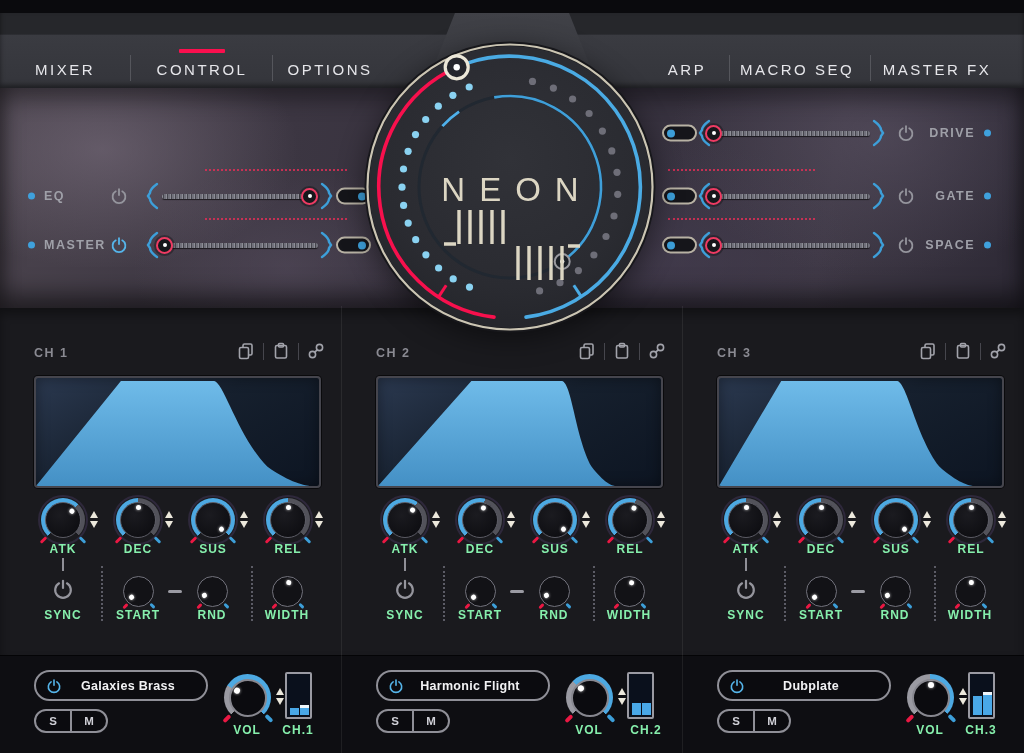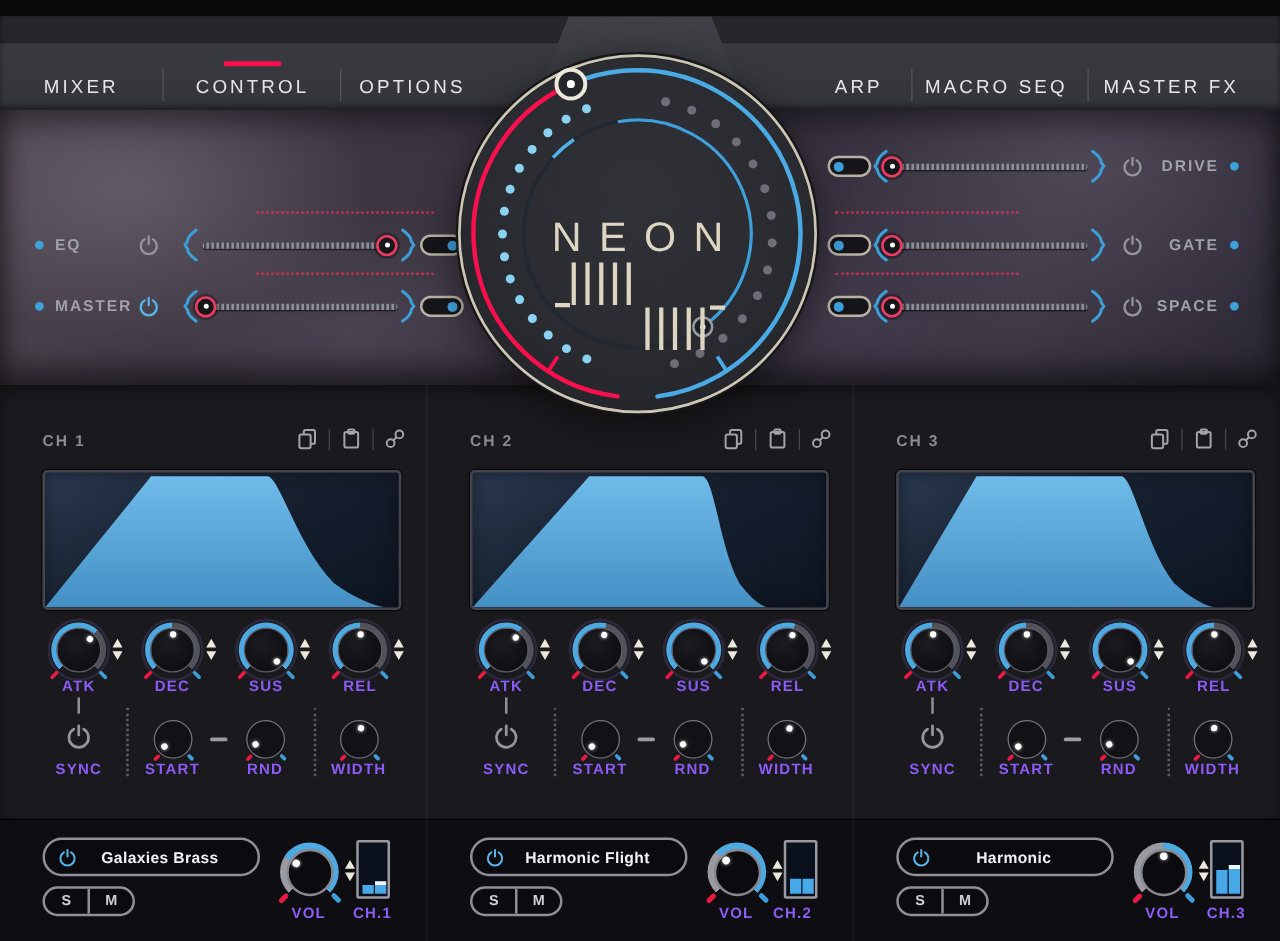--- a/index.html
+++ b/index.html
@@ -103,21 +103,21 @@
   .knob.vol{width:47px;height:47px;}
   .knob.vol .face{inset:4.5px;border:2px solid #87878f;background:#0b0b0f;}
   .knob.vol .idot{width:6px;height:6px;top:3.5px;margin-left:-3px;}
   .knob.vol .tk{width:3.5px;height:9px;}
 
   .spin{position:absolute;width:9px;cursor:pointer;}
   .spin i{display:block;width:0;height:0;border-left:4.5px solid transparent;border-right:4.5px solid transparent;}
   .spin .up{border-bottom:7px solid #ece8dc;margin-bottom:3px;}
   .spin .dn{border-top:7px solid #ece8dc;}
   .klabel{position:absolute;width:64px;text-align:center;font-size:12px;font-weight:bold;
-    letter-spacing:1px;color:#8b5cf6;}
+    letter-spacing:1px;color:#86efac;}
   .syncline{position:absolute;left:62px;top:252px;width:2px;height:13px;background:#8f8f97;}
   .vdots{position:absolute;top:260px;height:55px;border-left:2px dotted #5c5c66;}
   .dash{position:absolute;top:284px;width:14px;height:3px;background:#9b9ba3;border-radius:2px;}
 
   .preset{position:absolute;left:34px;top:364px;width:174px;height:31px;border:2px solid #8f8f97;
     border-radius:17px;background:#0b0b0f;display:flex;align-items:center;cursor:pointer;}
   .preset .pwr{position:relative;margin-left:10px;width:16px;height:16px;flex:0 0 auto;}
   .pname{flex:1;text-align:center;font-size:12.5px;font-weight:bold;color:#f2f2f4;padding-right:12px;
     letter-spacing:.3px;}
   .sm{position:absolute;left:34px;top:403px;width:74px;height:24px;border:2px solid #8f8f97;
@@ -571,21 +571,21 @@
         </div>
         <div class="spin" style="left:276px;top:382px">
           <i class="up"></i>
           <i class="dn"></i>
         </div>
     <div class="klabel" style="left:215px;top:417px">VOL</div>
     <div class="meter">
       <i class="bar b1" style="height: 12px;"></i>
           <i class="bar b2 " style="height: 12px;"></i>
     </div>
-    <div class="klabel" style="left:260px;top:417px">CH.2</div>
+    <div class="klabel" style="left:272px;top:417px">CH.2</div>
   </div>
       <div class="col c3">
     <div class="ch-name">CH 3</div>
     <div class="ch-icons">
       <span class="cicon"><svg viewBox="0 0 18 18">
               <rect x="6" y="2" width="9" height="11" rx="1.5"></rect>
               <rect x="2.5" y="5.5" width="9" height="11" rx="1.5" fill="#1a1a1e"></rect>
             </svg></span>
           <span class="isep"></span>
       <span class="cicon"><svg viewBox="0 0 18 18">
@@ -703,21 +703,21 @@
           </div>
     <i class="tk tkr"></i>
           <i class="tk tkb"></i>
         </div>
         <div class="klabel" style="left:255px;top:302px">WIDTH</div>
         <div class="preset">
       <span class="pwr on"><svg viewBox="0 0 20 20">
               <line x1="10" y1="2.5" x2="10" y2="9"></line>
               <path d="M6.4 4.8 A7.1 7.1 0 1 0 13.6 4.8"></path>
             </svg></span>
-      <span class="pname">Harmonic</span>
+      <span class="pname">Dubplate</span>
     </div>
     <div class="sm">
       <span class="smbtn">S</span>
       <span class="smdiv"></span>
       <span class="smbtn">M</span>
     </div>
         <div class="knob vol" style="left:224px;top:368px">
     <div class="ring" style="background: conic-gradient(from 225deg, rgb(154, 154, 162) 0deg, rgb(154, 154, 162) 135deg, rgb(77, 169, 226) 135deg, rgb(77, 169, 226) 270deg, transparent 270deg, transparent 360deg);"></div>
           <div class="face"></div>
     <div class="arm" style="transform: rotate(360deg);">

